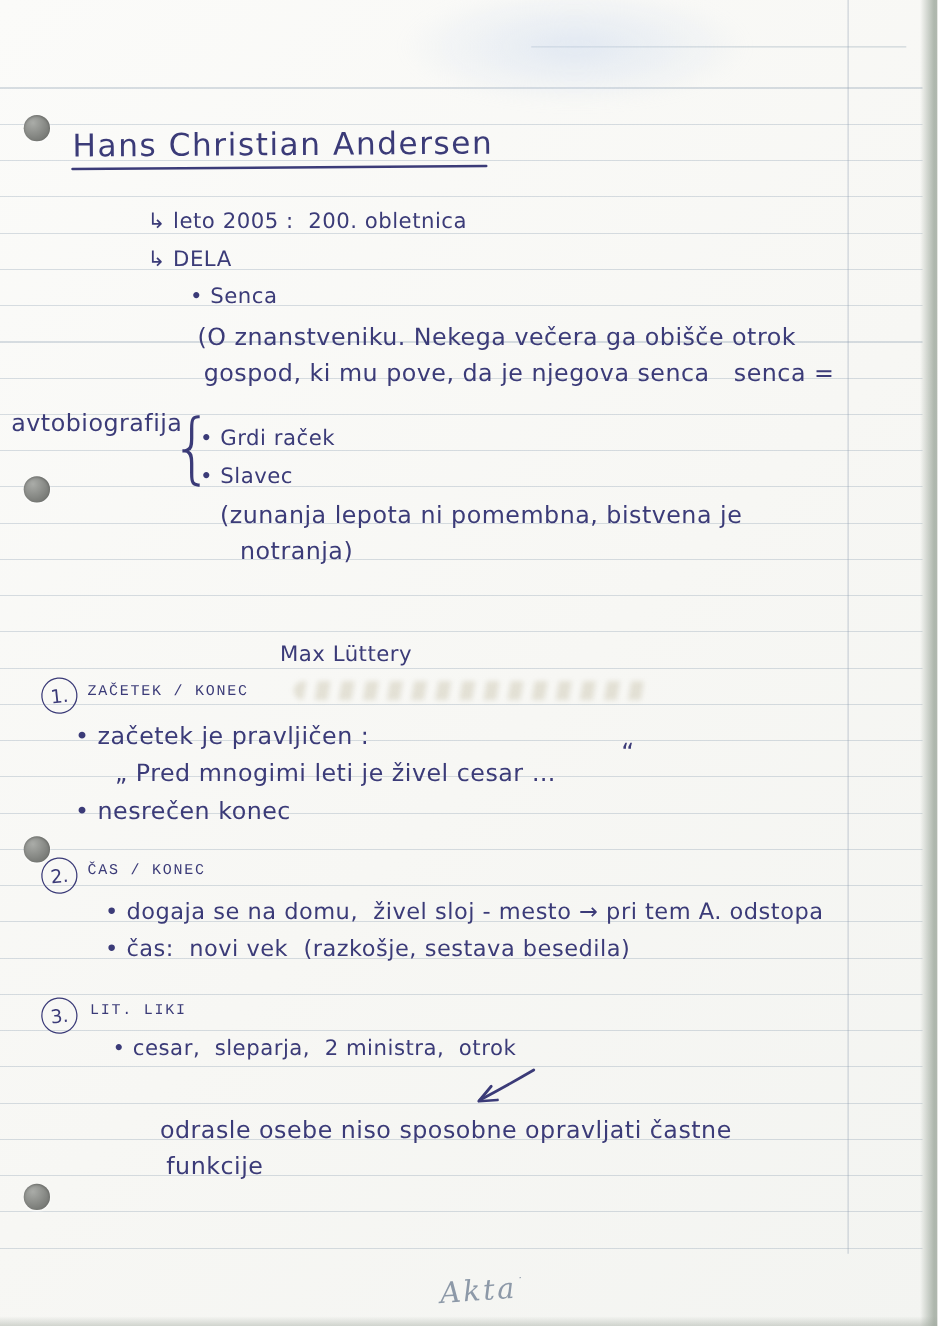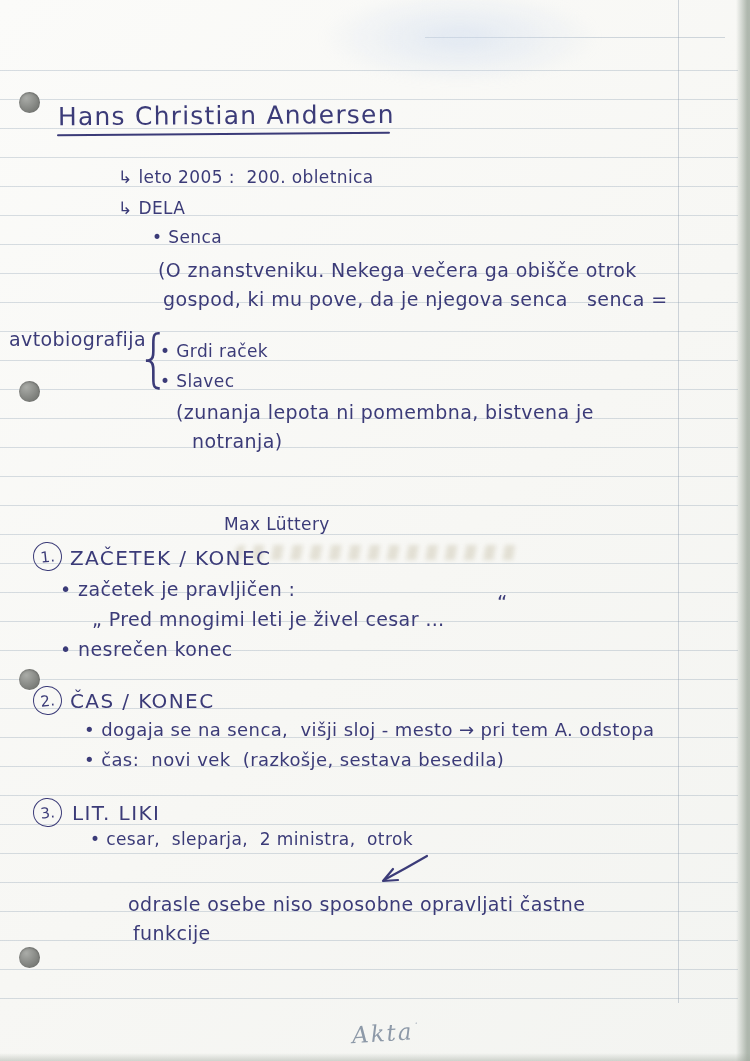--- a/index.html
+++ b/index.html
@@ -77,21 +77,21 @@
   .pink{color:var(--pink,#e0517f);font-size:23px;letter-spacing:1px;}
   .brace{
     font-size:62px;font-weight:200;transform:scaleX(.85);
     letter-spacing:0;line-height:1;
   }
   .circle-num{
     position:absolute;width:27px;height:27px;border:1.6px solid var(--ink,#3b3b78);
     border-radius:50%;display:flex;align-items:center;justify-content:center;
     color:var(--ink,#3b3b78);font-size:15px;transform:rotate(-6deg);
   }
-  .sec-head{font-size:20px;letter-spacing:1.4px;}
+  .sec-head{font-size:12px;letter-spacing:1.4px;font-family:Liberation Mono, monospace;}
   .quote-close{font-size:20px;}
   .logo{
     color:var(--logo,#8d99a8);
     font-family:"DejaVu Serif",serif;font-style:italic;
     font-size:23px;letter-spacing:2px;transform:rotate(-4deg);
   }
   .logo sup{font-size:10px;}
 </style>
 </head>
 <body>
@@ -131,21 +131,21 @@
 
   <div class="circle-num" style="left:33px;top:542px">1.</div>
   <div class="hw sec-head" style="left:70px;top:546px">ZAČETEK / KONEC</div>
   <div class="hw" style="left:60px;top:578px">• začetek je pravljičen :</div>
   <div class="hw" style="left:92px;top:608px">„ Pred mnogimi leti je živel cesar …</div>
   <div class="hw quote-close" style="left:497px;top:590px">“</div>
   <div class="hw" style="left:60px;top:638px">• nesrečen konec</div>
 
   <div class="circle-num" style="left:33px;top:686px">2.</div>
   <div class="hw sec-head" style="left:70px;top:689px">ČAS / KONEC</div>
-  <div class="hw sz18" style="left:84px;top:719px">• dogaja se na senca,  višji sloj - mesto → pri tem A. odstopa</div>
+  <div class="hw sz18" style="left:84px;top:719px">• dogaja se na domu,  živel sloj - mesto → pri tem A. odstopa</div>
   <div class="hw sz18" style="left:84px;top:749px">• čas:  novi vek  (razkošje, sestava besedila)</div>
 
   <div class="circle-num" style="left:33px;top:798px">3.</div>
   <div class="hw sec-head" style="left:72px;top:801px">LIT. LIKI</div>
   <div class="hw sz20" style="left:90px;top:829px">• cesar,  sleparja,  2 ministra,  otrok</div>
 
   <svg style="position:absolute;left:375px;top:853px" width="56" height="32" viewBox="0 0 56 32">
     <path d="M52 3 C40 10, 24 19, 9 27" fill="none" stroke="#3b3b78" stroke-width="2.2" stroke-linecap="round"></path>
     <path d="M18 16 L8 28 L23 27" fill="none" stroke="#3b3b78" stroke-width="2.2" stroke-linecap="round" stroke-linejoin="round"></path>
   </svg>

